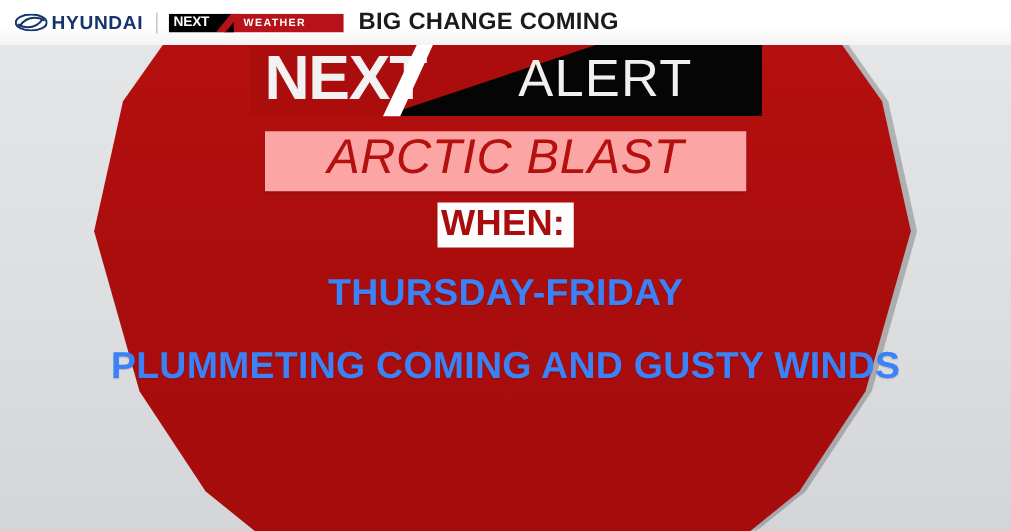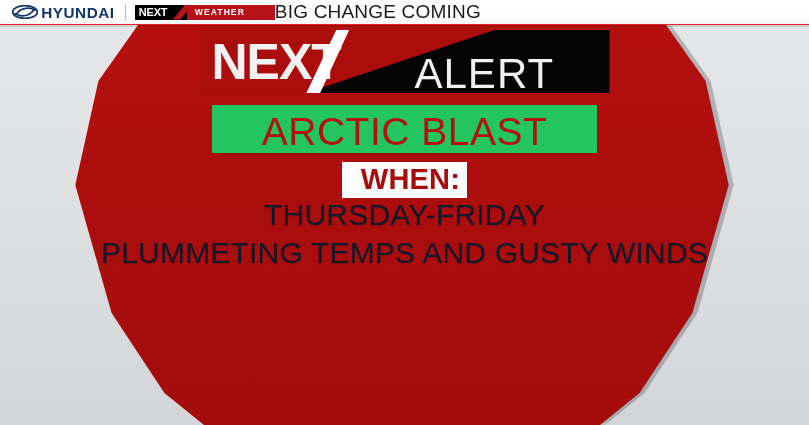--- a/index.html
+++ b/index.html
@@ -14,21 +14,21 @@
     overflow: hidden;
     font-family: "Liberation Sans", sans-serif;
     background: #ffffff;
   }
 
   
   #topbar {
     position: absolute;
     left: 0; top: 0;
     width: 809px;
-    height: 24px;
+    height: 36px;
     background: linear-gradient(180deg,#ffffff 0%, #ffffff 60%, #f3f3f3 100%);
     display: flex;
     align-items: center;
     z-index: 40;
   }
   #hyundai-logo {
     display: flex;
     align-items: center;
     margin-left: 12px;
     height: 18px;
@@ -101,22 +101,23 @@
     position: absolute;
     left: 60px; top: 2px;
     z-index: 4;
     color: #ffffff;
     font-size: 8.5px;
     font-weight: 700;
     letter-spacing: 1.1px;
     line-height: 11px;
   }
   #topbar-headline {
+    margin-left: 12px;
     font-size: 19px;
-    font-weight: 400;
+    font-weight: 700;
     letter-spacing: 0.2px;
     color: #1b1b1b;
     line-height: 20px;
     white-space: nowrap;
   }
 
   
   #red-rule {
     position: absolute;
     left: 0; top: 20px;
@@ -216,68 +217,70 @@
   #nab-slash {
     position: absolute;
     left: 105px; top: -3px;
     width: 46px; height: 70px;
     background: #ffffff;
     z-index: 4;
     clip-path: polygon(72% 0%, 100% 0%, 30% 100%, 0% 100%);
   }
   #nab-alert {
     position: absolute;
-    left: 215px; top: 20px;
+    left: 215px; top: 9px;
     color: #f0f0f0;
     font-size: 42px;
     font-weight: 400;
     letter-spacing: 1px;
     line-height: 47px;
     z-index: 3;
   }
 
   
   #arctic-box {
     margin-top: 12px;
     width: 385px;
     height: 48px;
-    background: #22c55e;
-    display: flex;
-    align-items: flex-end;
+    background: #fca5a5;
+    display: flex;
+    align-items: flex-start;
     justify-content: center;
     box-shadow: 0 1px 2px rgba(0,0,0,0.15);
+    font-style: italic;
   }
   #arctic-text {
     color: #b3100f;
     font-size: 39px;
     font-weight: 400;
     letter-spacing: 0.5px;
     line-height: 42px;
     white-space: nowrap;
   }
 
   
   .chip {
     background: #fdfdfd;
     color: #a90c0c;
     font-size: 29px;
     font-weight: 700;
     line-height: 31px;
-    padding: 2px 7px 3px 19px;
+    padding: 2px 7px 3px 3px;
     letter-spacing: 0.2px;
     white-space: nowrap;
   }
   .detail {
-    color: #0f172a;
+    color: #3b82f6;
     font-size: 30px;
-    font-weight: 400;
+    font-weight: 700;
     letter-spacing: 0.2px;
     line-height: 34px;
     white-space: nowrap;
     text-shadow: 0 1px 1px rgba(0,0,0,0.18);
+    margin-top: 20px;
   }
   .block {
     display: flex;
     flex-direction: column;
     align-items: center;
   }
   #when-block  { margin-top: 9px; }
   #what-block  { margin-top: 4px; }
   #impacts-block { margin-top: 4px; }
   .detail.big { font-size: 30px; }
@@ -333,18 +336,18 @@
     <div id="arctic-box">
       <span id="arctic-text">ARCTIC BLAST</span>
     </div>
 
     <div class="block" id="when-block">
       <span class="chip">WHEN:</span>
       <span class="detail">THURSDAY-FRIDAY</span>
     </div>
 
     <div class="block" id="what-block">
-      <span class="detail big">PLUMMETING TEMPS AND GUSTY WINDS</span>
+      <span class="detail big">PLUMMETING COMING AND GUSTY WINDS</span>
     </div>
 
 
   </div>
 </div>
 
 </body></html>

